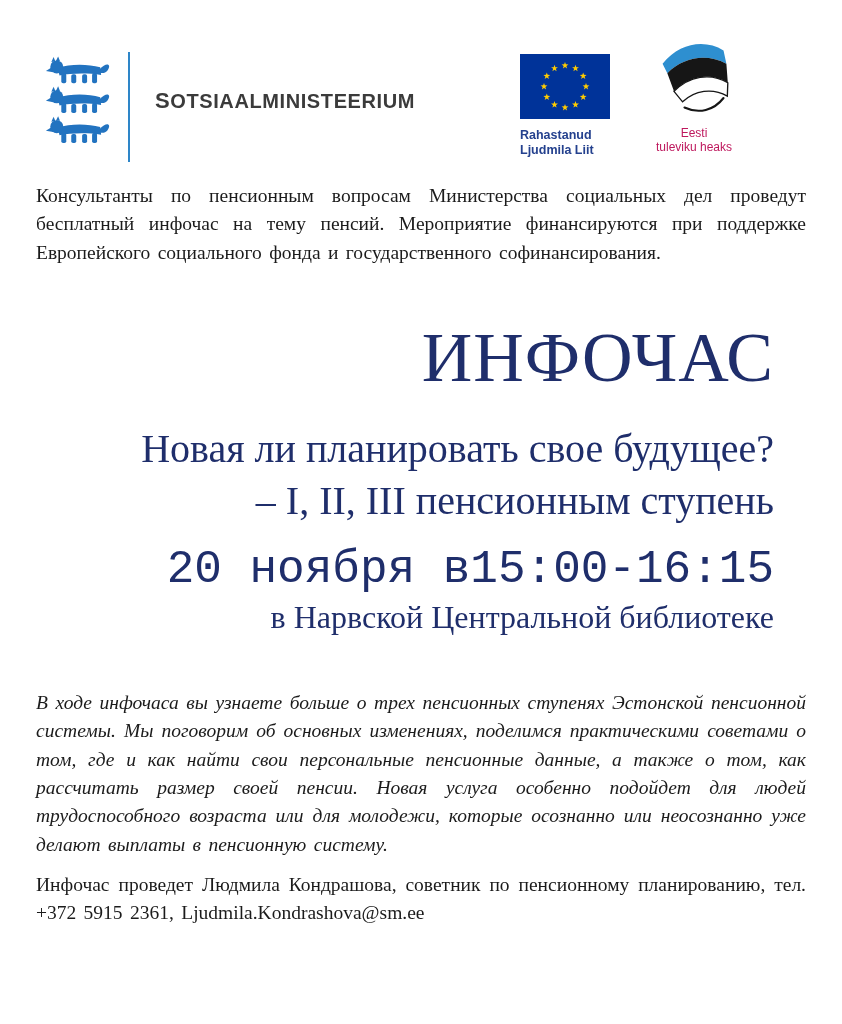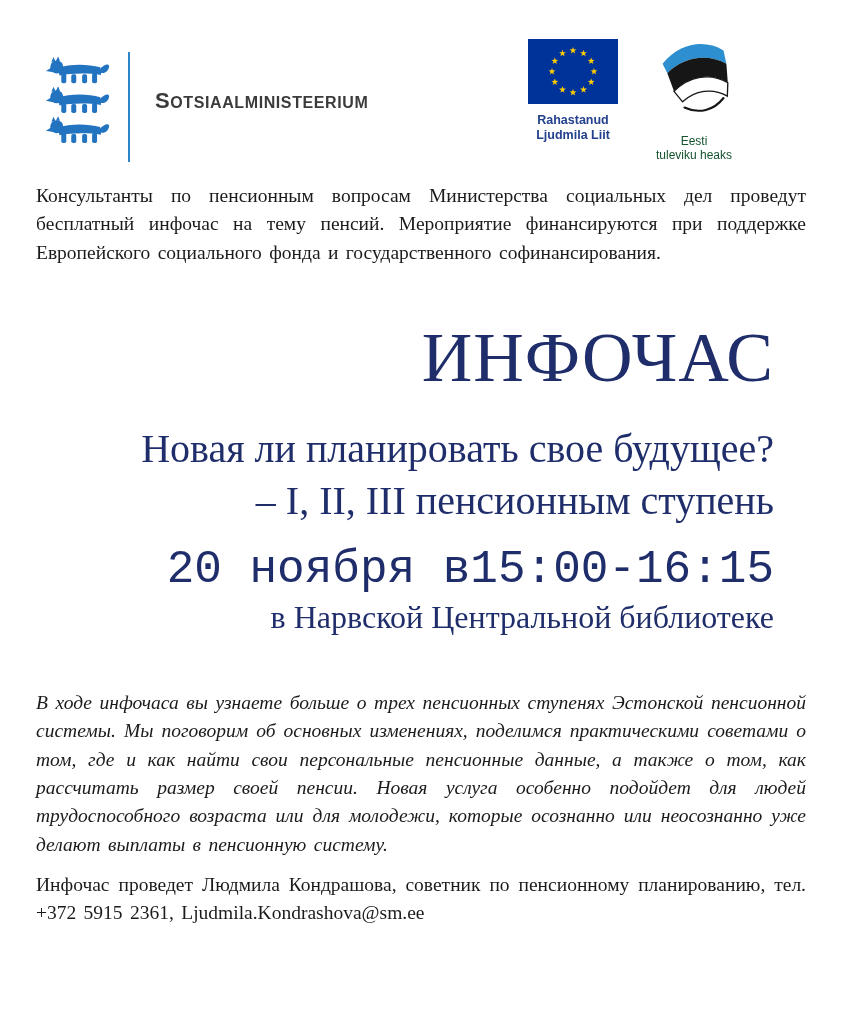--- a/index.html
+++ b/index.html
@@ -15,39 +15,39 @@
   
   .header { position: relative; height: 168px; }
   .coat-of-arms { position: absolute; left: 45px; top: 55px; }
   .divider-line {
     position: absolute; left: 128px; top: 52px;
     width: 2px; height: 110px; background: #2E86C8;
   }
   .ministry-name {
     position: absolute; left: 155px; top: 88px;
     font-family: "Liberation Sans", sans-serif;
-    font-size: 16px; font-weight: 700;
+    font-size: 20px; font-weight: 700;
     letter-spacing: 0.6px; color: #3b3b3b;
     text-transform: uppercase;
   }
   .ministry-name::first-letter { font-size: 22px; }
 
-  .eu-block { position: absolute; left: 520px; top: 39px; width: 106px; text-align: center; }
+  .eu-block { position: absolute; left: 520px; top: 54px; width: 106px; text-align: left; }
   .eu-caption {
     margin-top: 5px;
     font-family: "Liberation Sans", sans-serif;
     font-size: 12.5px; font-weight: 700; line-height: 1.2;
     color: #24418E;
   }
   .ee-block { position: absolute; left: 638px; top: 38px; width: 112px; text-align: center; }
   .ee-caption {
-    margin-top: 12px;
+    margin-top: 4px;
     font-family: "Liberation Sans", sans-serif;
     font-size: 12px; font-weight: 400; line-height: 1.2;
-    color: #14532d;
+    color: #be185d;
   }
 
   
   .para {
     margin: 0 36px;
     font-size: 19.5px; line-height: 1.45;
     color: #1b1b1b;
     text-align: justify; text-align-last: left;
     word-spacing: 2.5px;
   }

